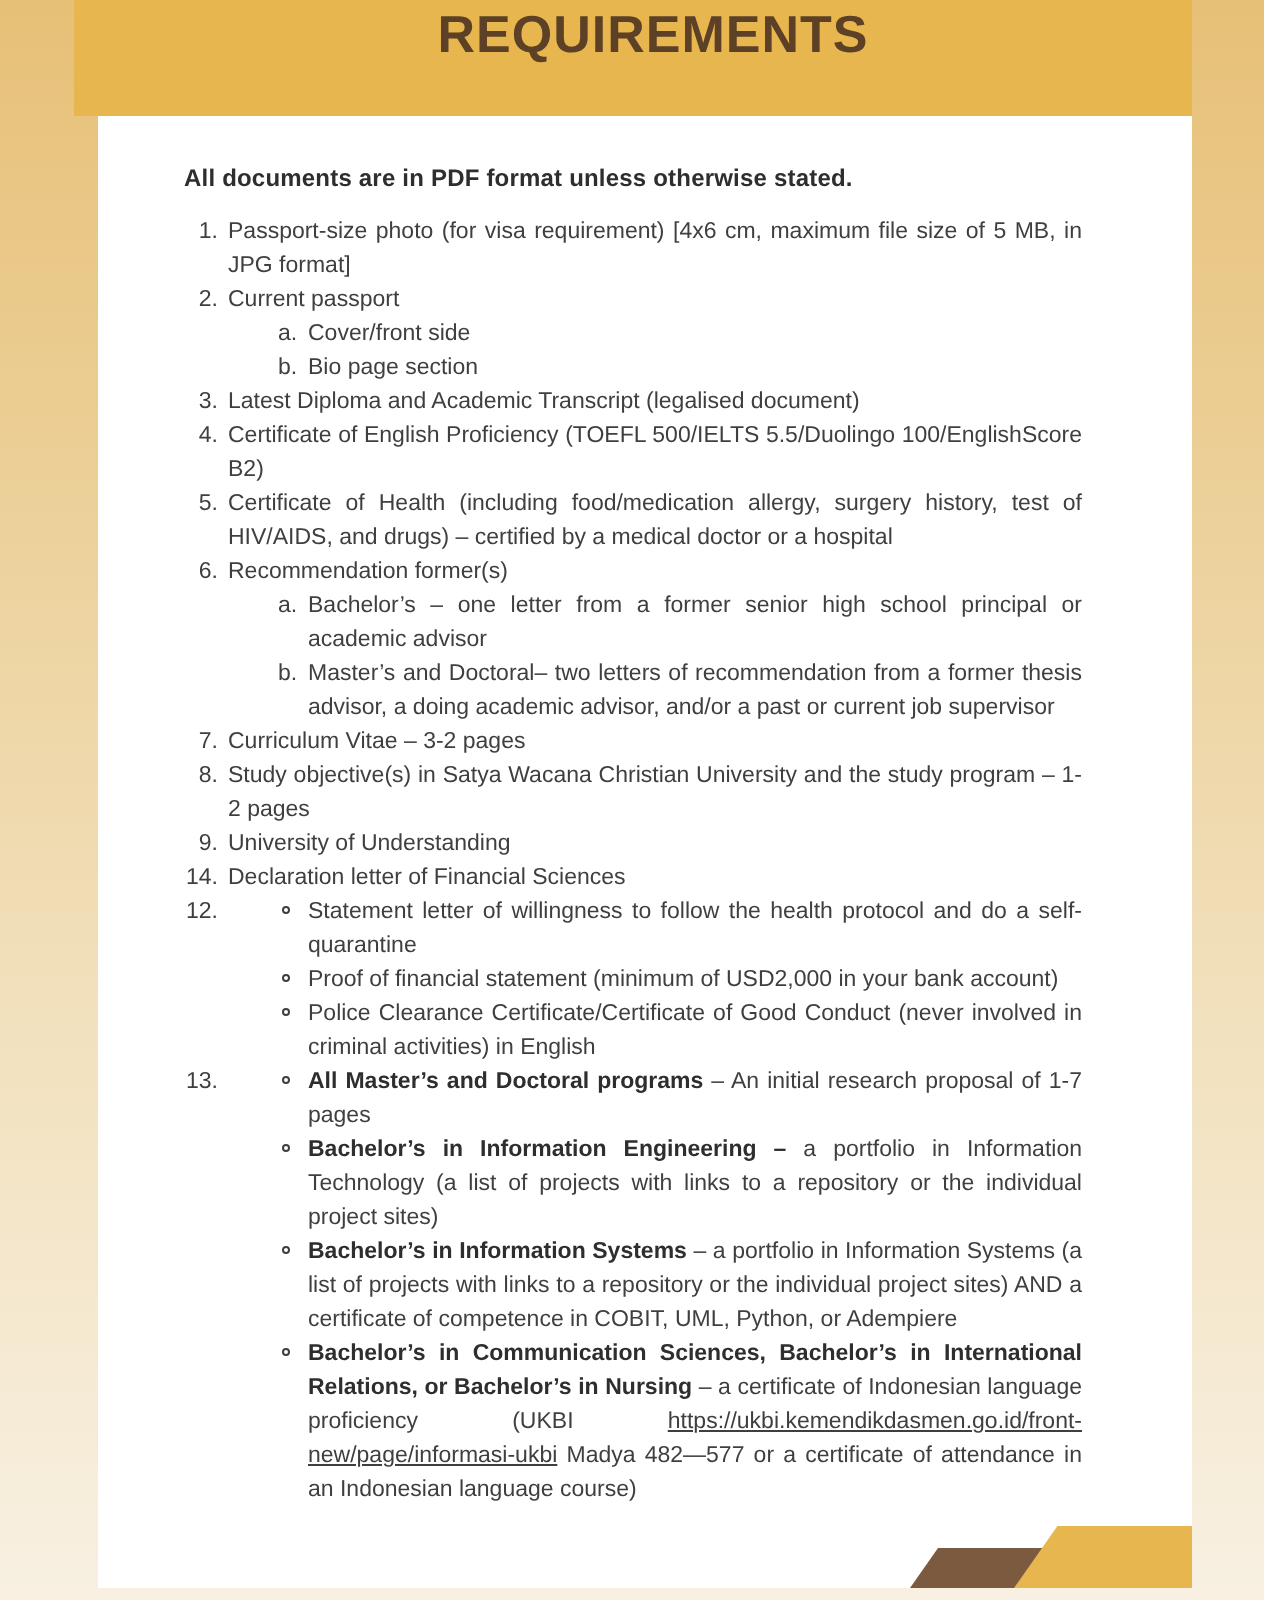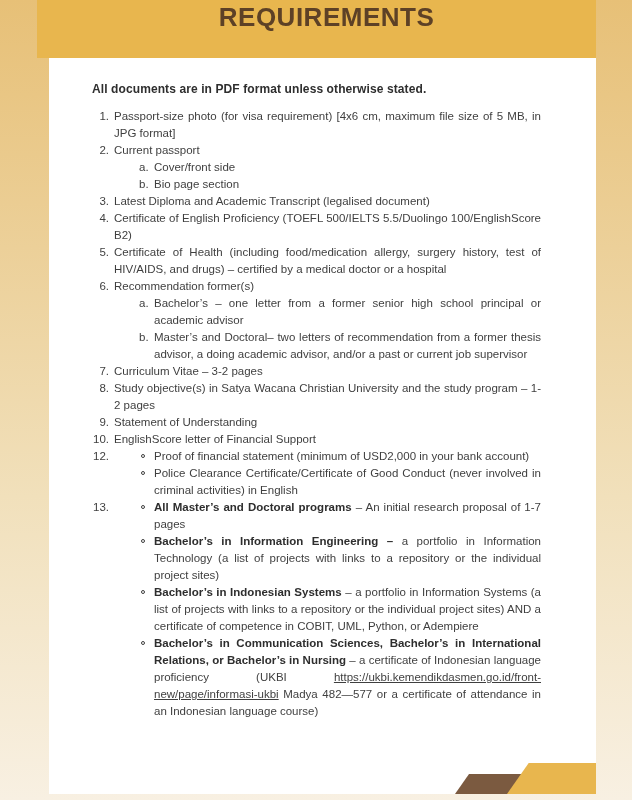--- a/index.html
+++ b/index.html
@@ -130,32 +130,36 @@
         </div>
         <div class="row">
           <div class="num">8.</div>
           <div class="body">
             <div class="itext"><span>Study objective(s) in Satya Wacana Christian University and the study program – 1-2 pages</span></div>
           </div>
         </div>
         <div class="row">
           <div class="num">9.</div>
           <div class="body">
-            <div class="itext"><span>Statement of Understanding</span></div>
+            <div class="itext"><span>University of Understanding</span></div>
           </div>
         </div>
         <div class="row">
-          <div class="num">10.</div>
+          <div class="num">14.</div>
           <div class="body">
-            <div class="itext"><span>EnglishScore letter of Financial Support</span></div>
+            <div class="itext"><span>Declaration letter of Financial Sciences</span></div>
           </div>
         </div>
         <div class="row">
           <div class="num">12.</div>
           <div class="body">
+            <div class="subrow">
+              <div class="marker"><span class="circle"></span></div>
+              <div class="stext"><span>Statement letter of willingness to follow the health protocol and do a self-quarantine</span></div>
+            </div>
             <div class="subrow">
               <div class="marker"><span class="circle"></span></div>
               <div class="stext"><span>Proof of financial statement (minimum of USD2,000 in your bank account)</span></div>
             </div>
             <div class="subrow">
               <div class="marker"><span class="circle"></span></div>
               <div class="stext"><span>Police Clearance Certificate/Certificate of Good Conduct (never involved in criminal activities) in English</span></div>
             </div>
           </div>
         </div>
@@ -165,21 +169,21 @@
             <div class="subrow">
               <div class="marker"><span class="circle"></span></div>
               <div class="stext"><b>All Master’s and Doctoral programs</b><span> – An initial research proposal of 1-7 pages</span></div>
             </div>
             <div class="subrow">
               <div class="marker"><span class="circle"></span></div>
               <div class="stext"><b>Bachelor’s in Information Engineering – </b><span>a portfolio in Information Technology (a list of projects with links to a repository or the individual project sites)</span></div>
             </div>
             <div class="subrow">
               <div class="marker"><span class="circle"></span></div>
-              <div class="stext"><b>Bachelor’s in Indonesian Systems</b><span> – a portfolio in Information Systems (a list of projects with links to a repository or the individual project sites) AND a certificate of competence in COBIT, UML, Python, or Adempiere</span></div>
+              <div class="stext"><b>Bachelor’s in Information Systems</b><span> – a portfolio in Information Systems (a list of projects with links to a repository or the individual project sites) AND a certificate of competence in COBIT, UML, Python, or Adempiere</span></div>
             </div>
             <div class="subrow">
               <div class="marker"><span class="circle"></span></div>
               <div class="stext"><b>Bachelor’s in Communication Sciences, Bachelor’s in International Relations, or Bachelor’s in Nursing</b><span> – a certificate of Indonesian language proficiency (UKBI </span><a class="doc-link" href="#">https://ukbi.kemendikdasmen.go.id/front-new/page/informasi-ukbi</a><span> Madya 482—577 or a certificate of attendance in an Indonesian language course)</span></div>
             </div>
           </div>
         </div>
       </div>
     <div class="shape brown"></div>
     <div class="shape gold"></div>

